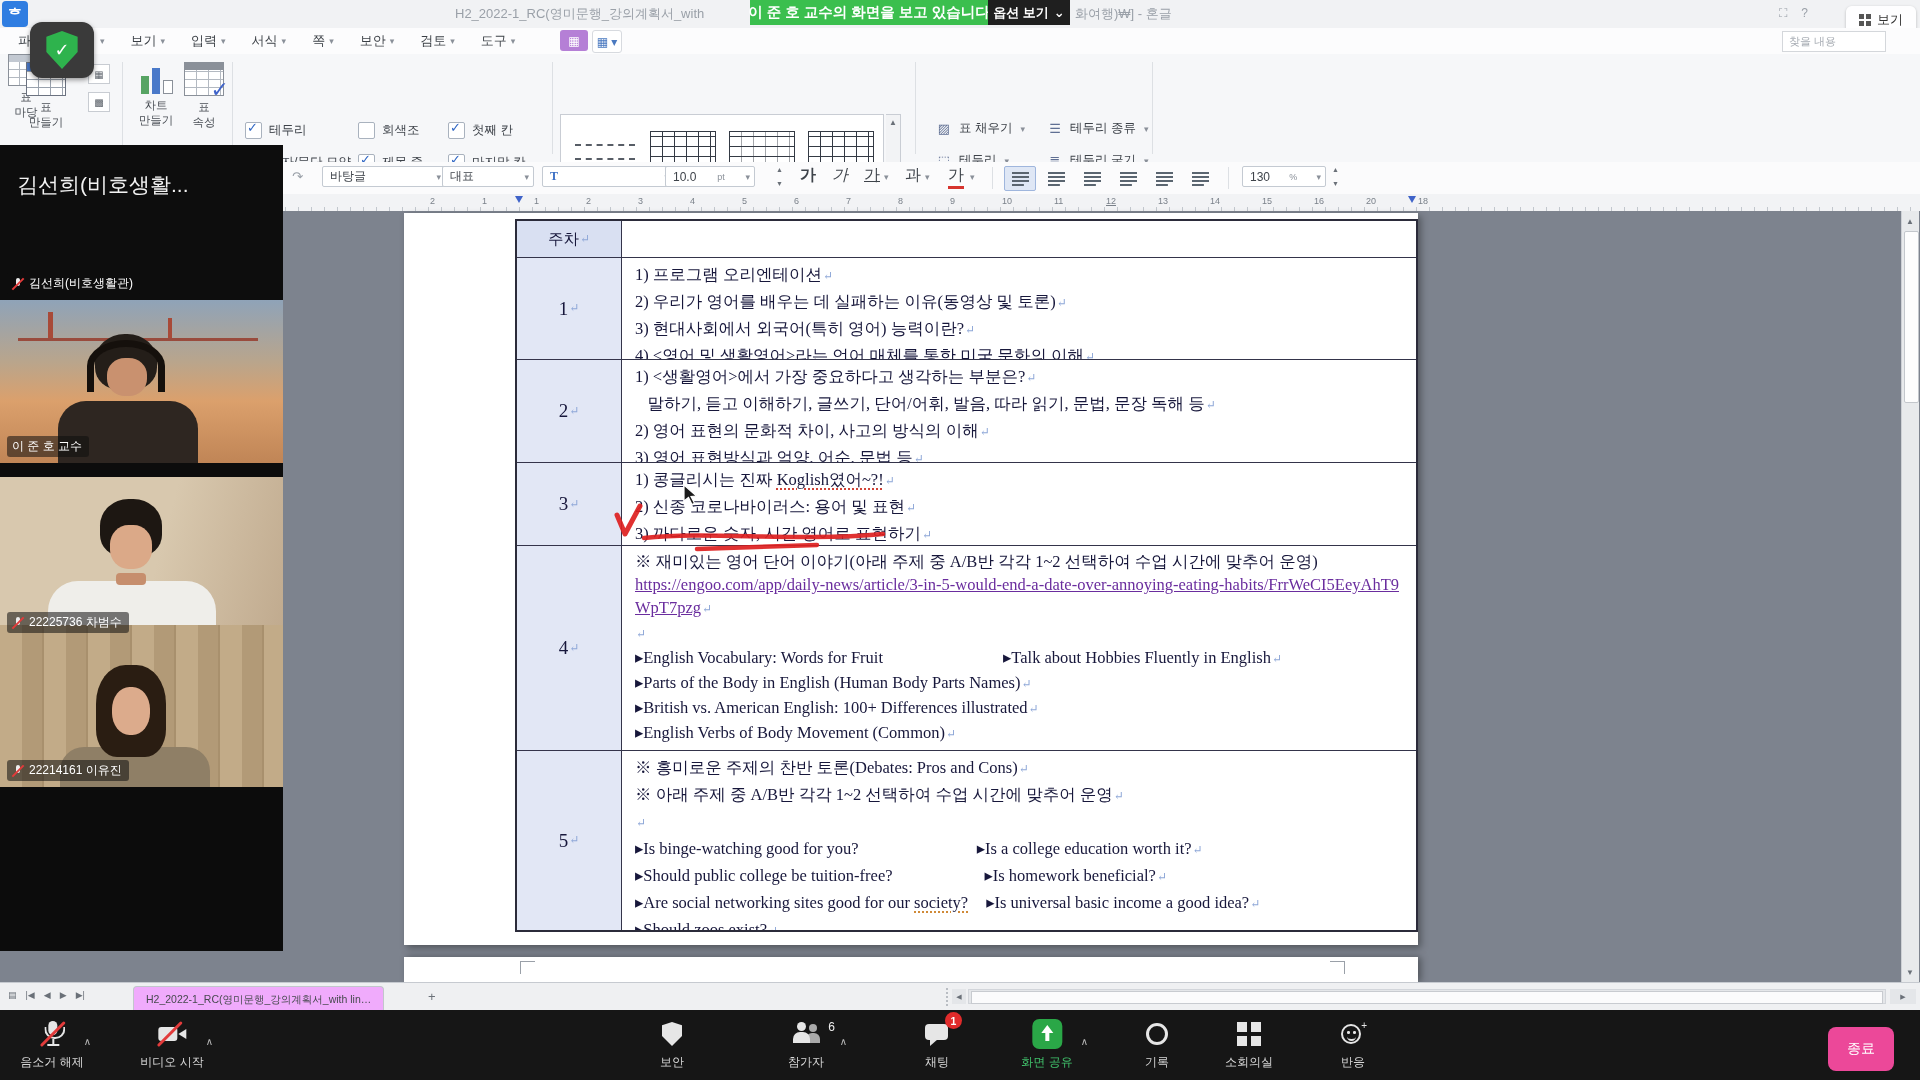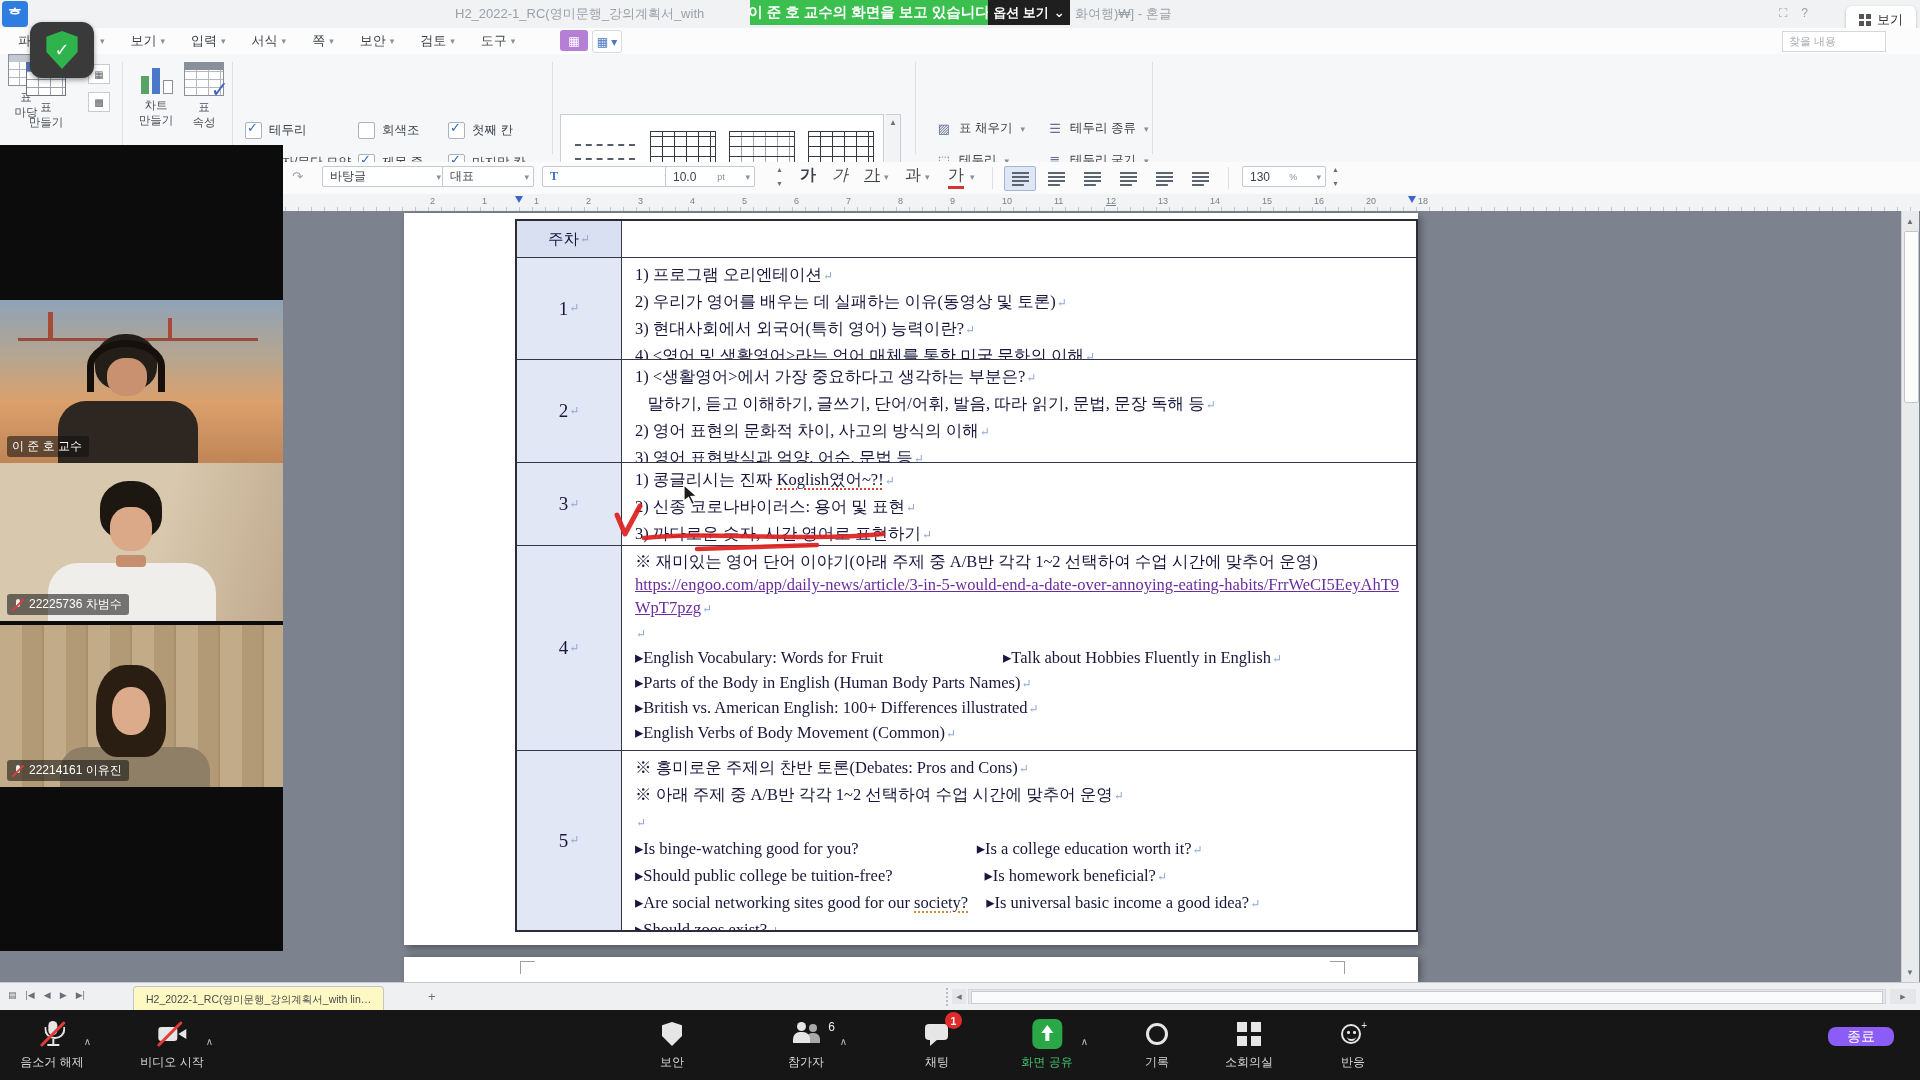--- a/index.html
+++ b/index.html
@@ -179,21 +179,21 @@
   
   #sec-badge{left:30px;top:22px;width:64px;height:56px;background:#3a3a3a;border-radius:12px;z-index:50;
      display:flex;align-items:center;justify-content:center;box-shadow:0 2px 5px rgba(0,0,0,.4);}
   #sec-shield{width:34px;height:38px;background:#2eb34d;
      clip-path:polygon(50% 0,96% 15%,96% 55%,50% 100%,4% 55%,4% 15%);
      display:flex;align-items:center;justify-content:center;color:#fff;font-size:18px;font-weight:bold;}
 
   
   #statusbar{left:0;top:982px;width:1920px;height:28px;background:#eff0f2;border-top:1px solid #c6cad0;}
   #sb-icons{left:8px;top:7px;display:flex;gap:9px;font-size:9px;color:#6a7078;}
-  #doc-tab{left:133px;top:3px;height:25px;background:#fef9c3;border:1px solid #c2c6cc;border-bottom:none;
+  #doc-tab{left:133px;top:3px;height:25px;background:#f0abfc;border:1px solid #c2c6cc;border-bottom:none;
      border-radius:4px 4px 0 0;font-size:10.5px;color:#46494e;display:flex;align-items:center;padding:0 12px;}
   #tab-plus{left:428px;top:6px;font-size:13px;color:#6a7078;}
   #hsb-dots{left:946px;top:5px;width:1px;height:18px;border-left:2px dotted #b9bdc3;}
   #hsb-left{left:952px;top:6px;width:14px;height:15px;background:#e4e6e9;font-size:7px;color:#6a7078;display:flex;align-items:center;justify-content:center;}
   #hsb-track{left:968px;top:6px;width:918px;height:15px;background:#e4e6e9;border:1px solid #d2d5da;box-sizing:border-box;}
   #hsb-thumb{position:absolute;left:2px;top:1px;width:910px;height:11px;background:#fbfbfc;border:1px solid #c8cbd0;}
   #hsb-right{left:1890px;top:6px;width:26px;height:15px;background:#e4e6e9;font-size:7px;color:#6a7078;display:flex;align-items:center;justify-content:center;gap:3px;}
 
   
   #zoombar{left:0;top:1010px;width:1920px;height:70px;background:#161616;z-index:60;}
@@ -233,21 +233,21 @@
   .ic-record{width:22px;height:22px;border:3px solid #e6e6e6;border-radius:50%;box-sizing:border-box;}
   .ic-grid4{width:24px;height:24px;background:
      linear-gradient(#e6e6e6 0 0) 0 0/10px 10px no-repeat,linear-gradient(#e6e6e6 0 0) 14px 0/10px 10px no-repeat,
      linear-gradient(#e6e6e6 0 0) 0 14px/10px 10px no-repeat,linear-gradient(#e6e6e6 0 0) 14px 14px/10px 10px no-repeat;}
   .ic-smile{position:relative;width:26px;height:26px;}
   .ic-smile .ring{position:absolute;left:1px;top:3px;width:20px;height:20px;border:2.5px solid #e6e6e6;border-radius:50%;box-sizing:border-box;}
   .ic-smile .e1,.ic-smile .e2{position:absolute;top:10px;width:2.5px;height:2.5px;background:#e6e6e6;border-radius:50%;}
   .ic-smile .e1{left:7px;} .ic-smile .e2{left:13px;}
   .ic-smile .mo{position:absolute;left:7px;top:14px;width:9px;height:4px;border-bottom:2px solid #e6e6e6;border-radius:0 0 8px 8px;}
   .ic-smile .pl{position:absolute;right:-1px;top:-1px;font-size:10px;color:#e6e6e6;}
-  #end-btn{position:absolute;left:1828px;top:1027px;width:66px;height:19px;background:#8b5cf6;border-radius:8px;
+  #end-btn{position:absolute;left:1828px;top:1027px;width:66px;height:44px;background:#ec4899;border-radius:8px;
      color:#fff;font-size:14px;display:flex;align-items:center;justify-content:center;z-index:61;}
 </style>
 </head>
 <body>
 
 <div id="titlebar" class="abs">
   <div id="hwp-logo" class="abs">ᄒ</div>
   <div id="title-left" class="abs">H2_2022-1_RC(영미문행_강의계획서_with</div>
   <div id="title-right" class="abs">화여행)₩] - 혼글</div>
   <div id="tb-icons" class="abs">
@@ -585,33 +585,41 @@
     <div id="vthumb"></div>
     <span class="sarrow" style="bottom:2px">▼</span>
   </div>
 </div>
 
 <div id="sec-badge" class="abs">
   <div id="sec-shield">✓</div>
 </div>
 
 <div id="panel" class="abs">
+    <div class="tile v-black" style="top: 0px; height: 155px;">
+      <div class="scene"></div>
+      <div class="bigname">김선희(비호생활...</div>
+      <div class="vlabel">
+        <span class="msm"></span>
+        <span>김선희(비호생활관)</span>
+      </div>
+    </div>
     <div class="tile v-bridge active" style="top: 155px; height: 163px;">
       <div class="scene">
         <div class="extra"></div>
         <div class="flag"></div>
         <div class="torso"></div>
         <div class="hair"></div>
         <div class="face"></div>
       </div>
       <div class="vlabel">
         <span>이 준 호 교수</span>
       </div>
     </div>
-    <div class="tile v-beige" style="top: 314px; height: 162px;">
+    <div class="tile v-beige" style="top: 332px; height: 162px;">
       <div class="scene">
         <div class="extra"></div>
         <div class="flag"></div>
         <div class="torso"></div>
         <div class="hair"></div>
         <div class="face"></div>
       </div>
       <div class="vlabel">
         <span class="msm"></span>
         <span>22225736 차범수</span>

